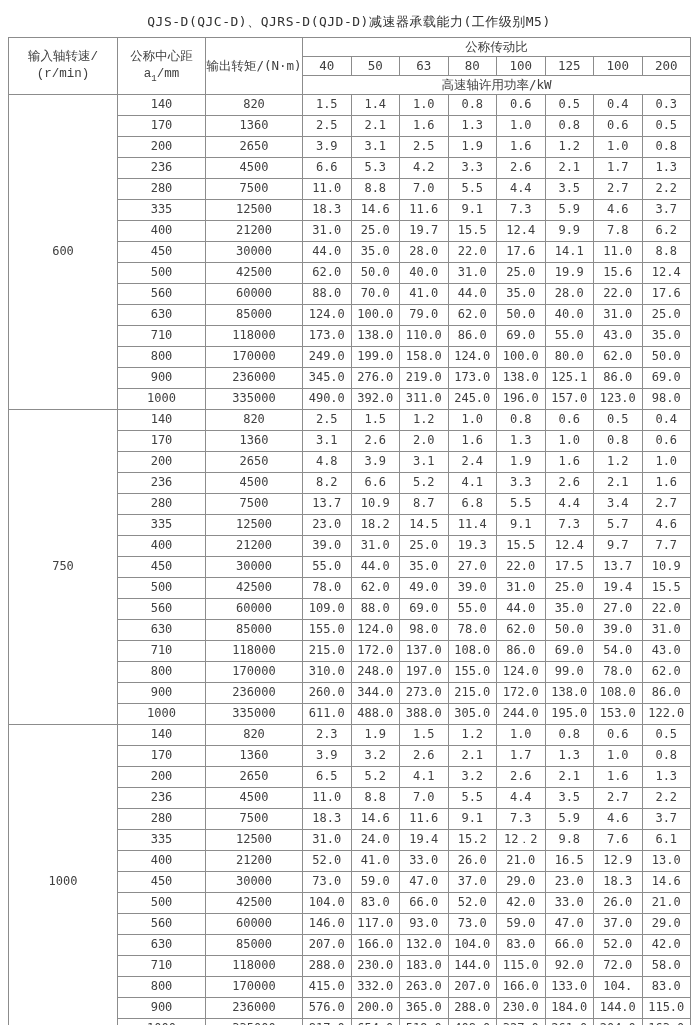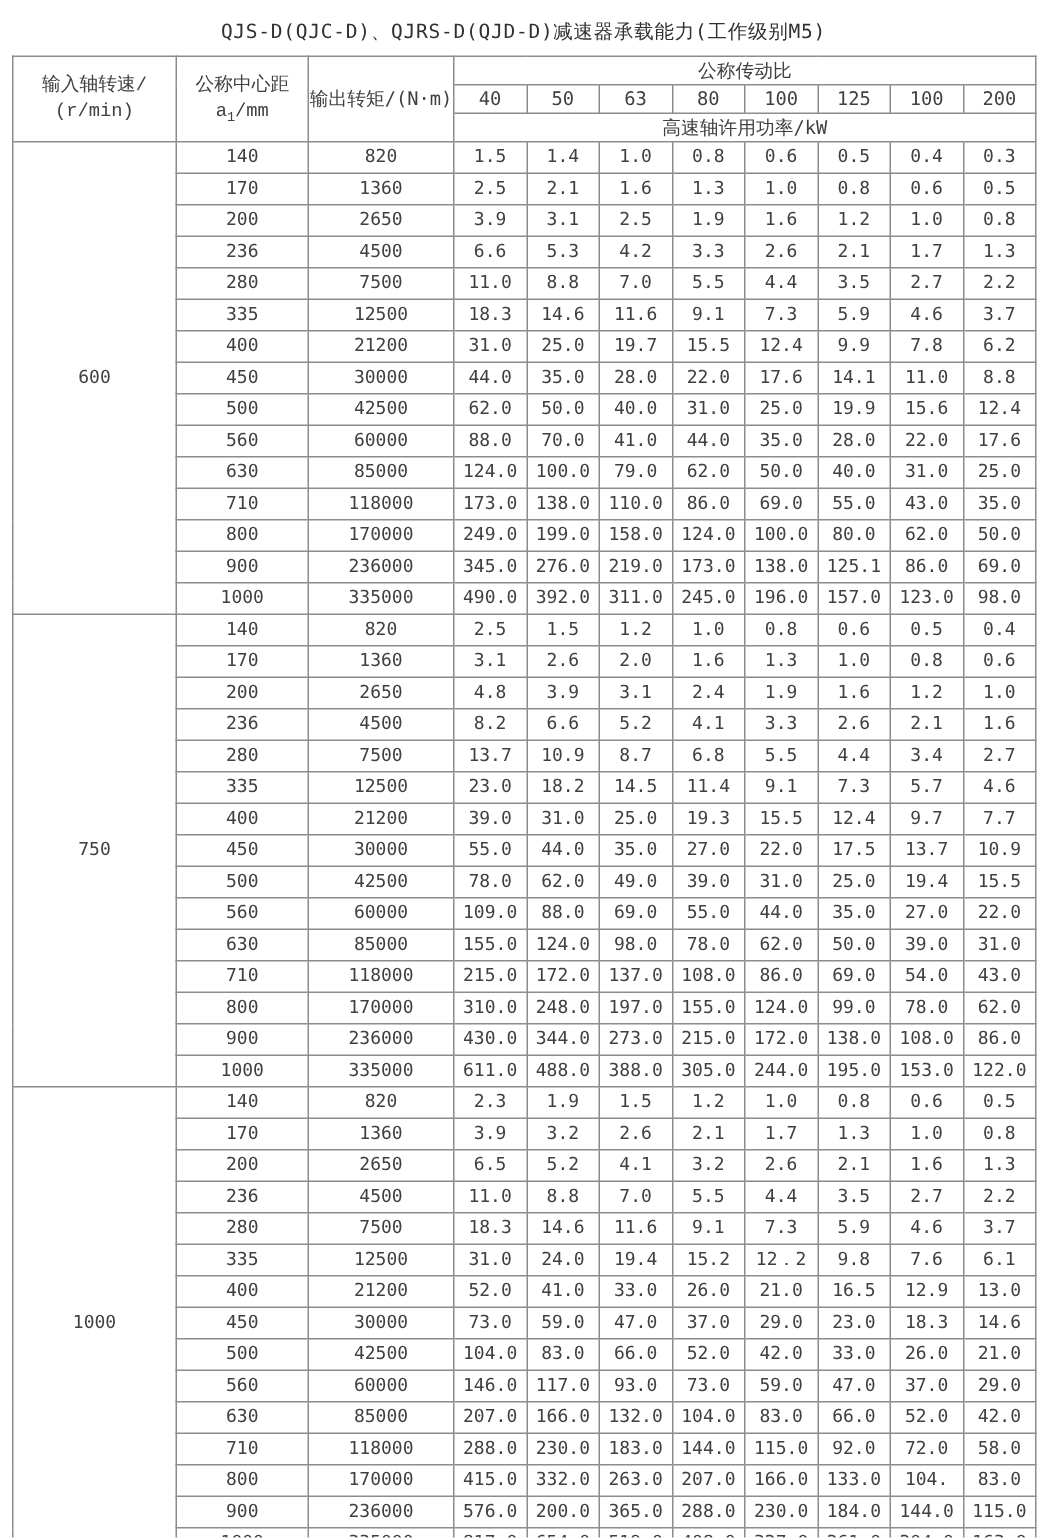--- a/index.html
+++ b/index.html
@@ -432,21 +432,21 @@
         <td>197.0</td>
         <td>155.0</td>
         <td>124.0</td>
         <td>99.0</td>
         <td>78.0</td>
         <td>62.0</td>
       </tr>
       <tr>
         <td>900</td>
         <td>236000</td>
-        <td>430.0</td>
+        <td>260.0</td>
         <td>344.0</td>
         <td>273.0</td>
         <td>215.0</td>
         <td>172.0</td>
         <td>138.0</td>
         <td>108.0</td>
         <td>86.0</td>
       </tr>
       <tr>
         <td>1000</td>

